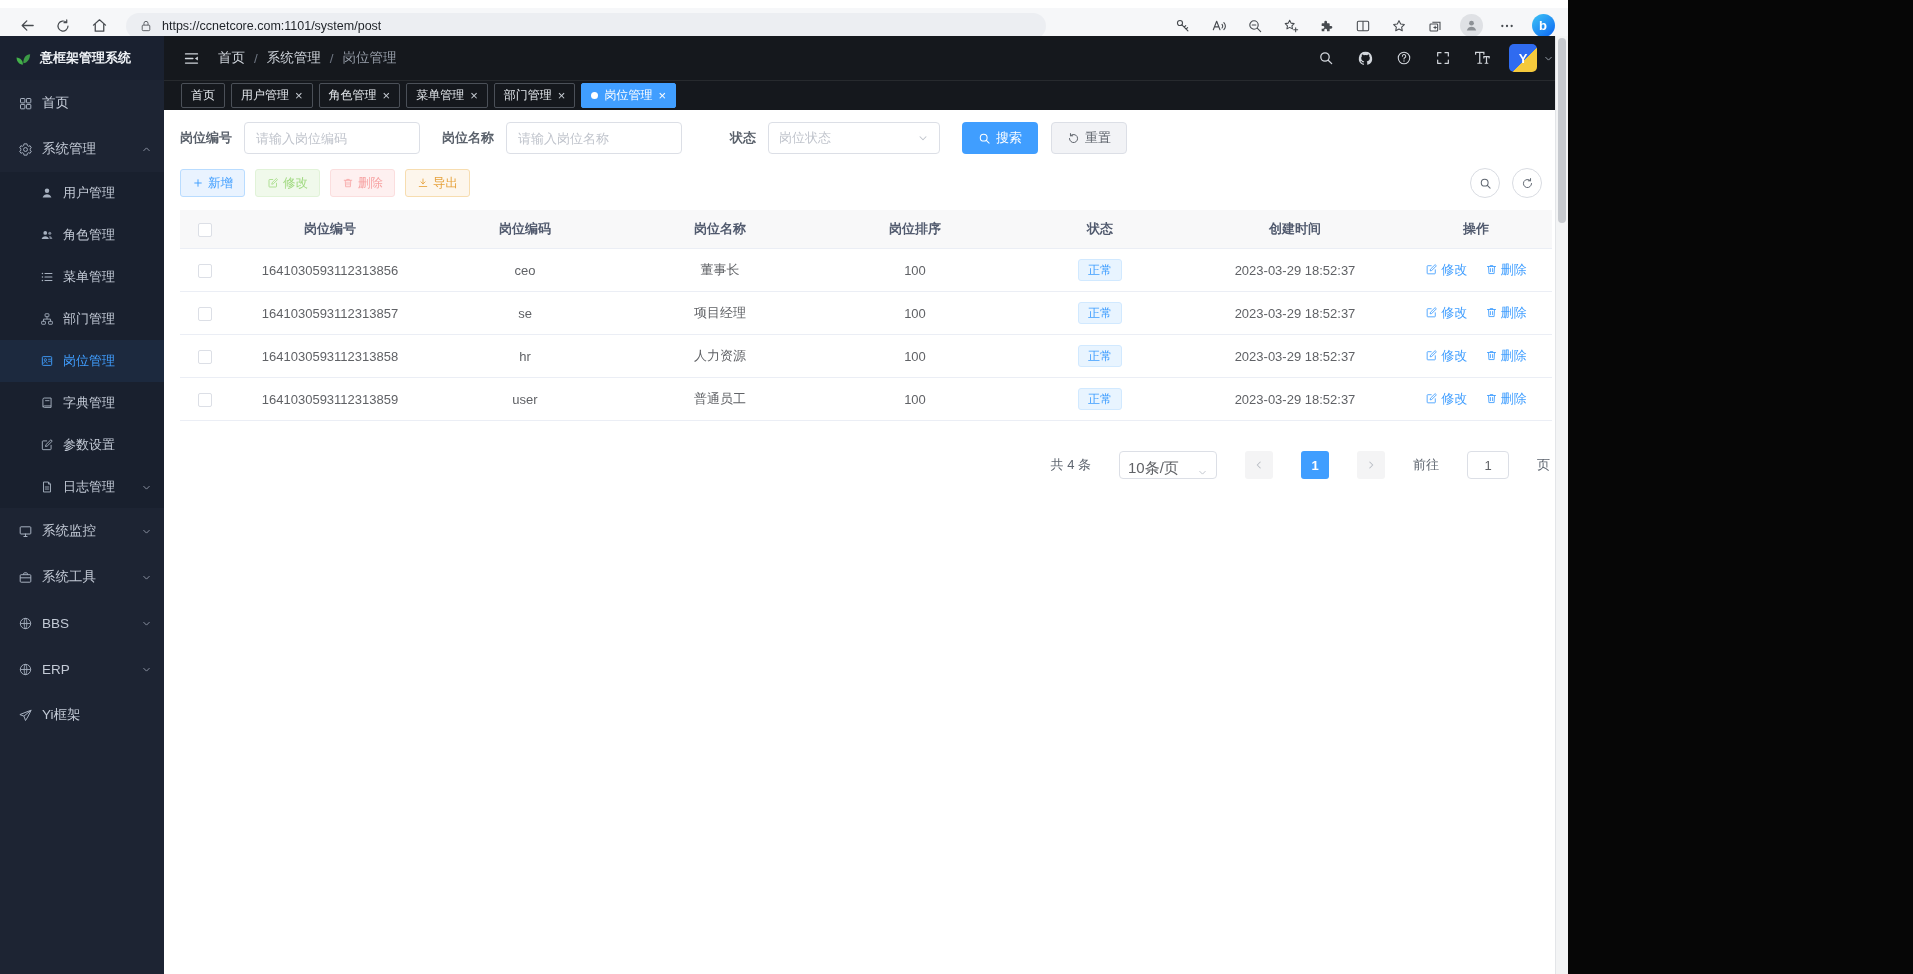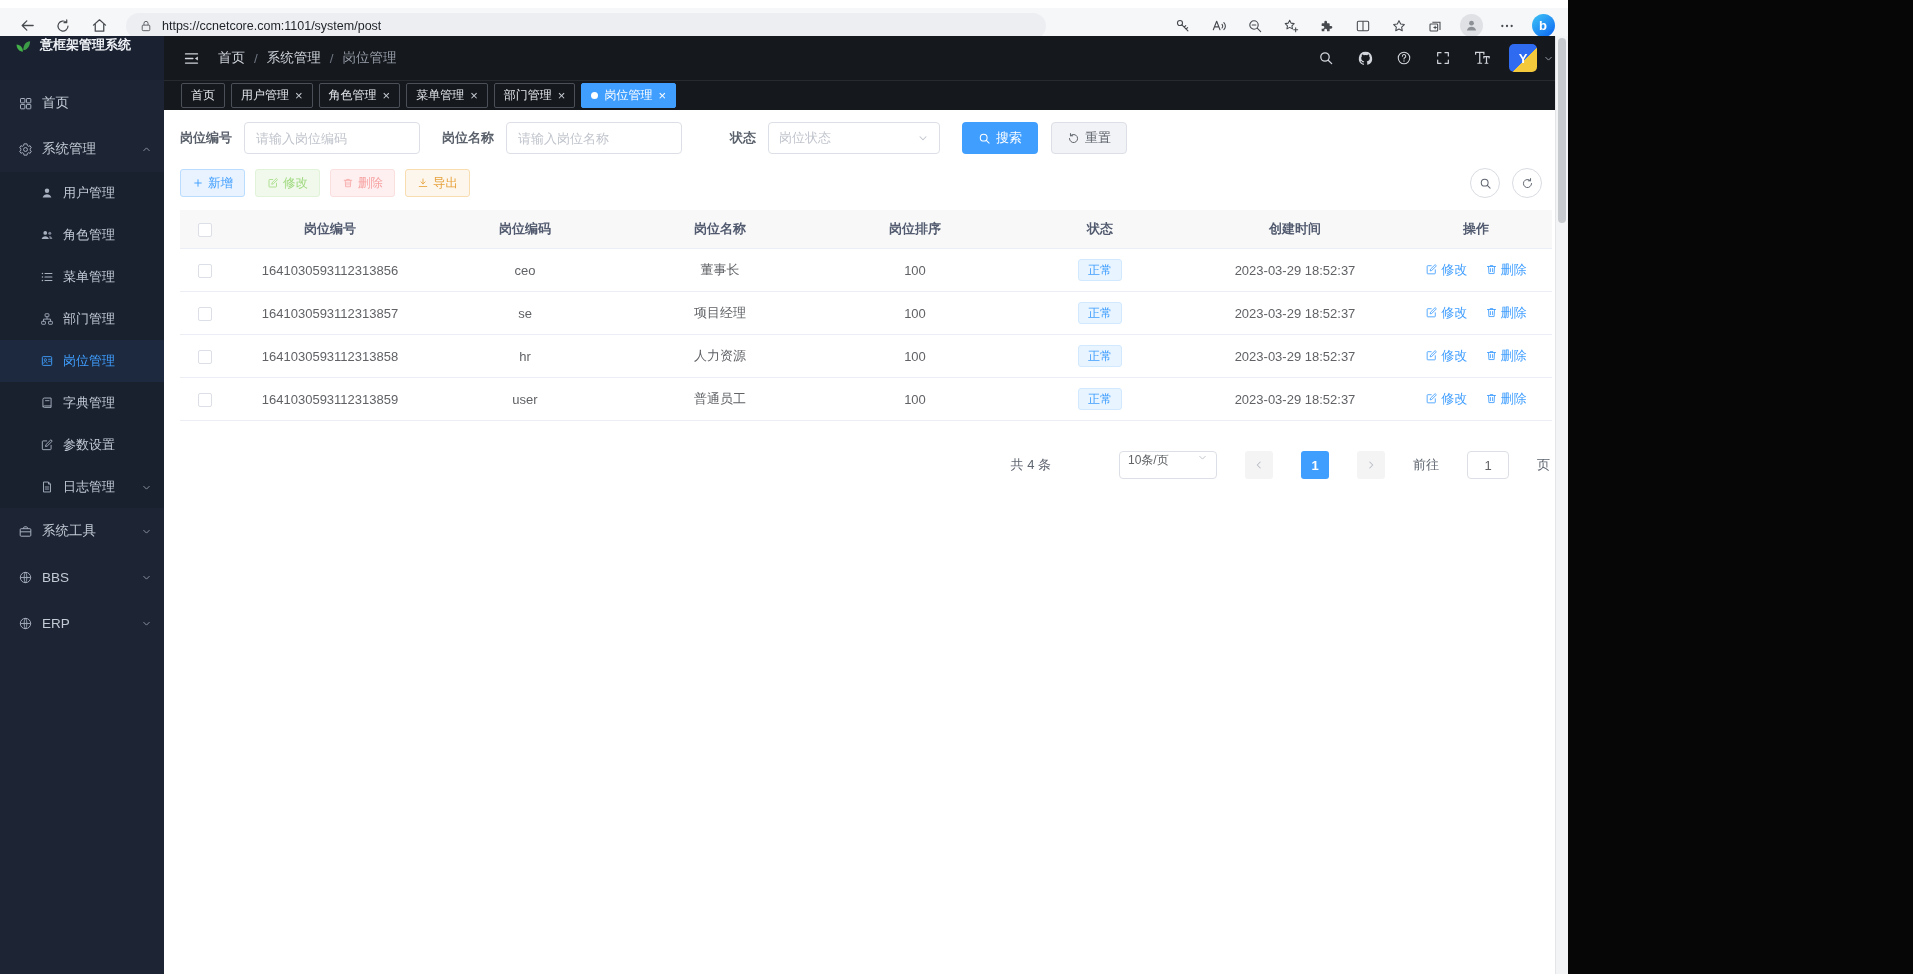--- a/index.html
+++ b/index.html
@@ -23,21 +23,21 @@
   .avatar-circle{width:23px;height:23px;border-radius:50%;background:#dfe1e5;color:#8d9196;display:flex;align-items:center;justify-content:center;overflow:hidden;}
   .bing{width:23px;height:23px;border-radius:50%;background:linear-gradient(140deg,#3ec5f5,#0b64f4);display:flex;align-items:center;justify-content:center;color:#fff;font-weight:bold;font-size:13px;}
   .bing::before{content:"b";}
 
   
   .app{position:absolute;top:36px;left:0;width:1568px;bottom:0;display:flex;}
   .sidebar{width:164px;flex:0 0 auto;background:#1d2433;overflow:hidden;}
   .main{flex:1;min-width:0;display:flex;flex-direction:column;background:#fff;}
 
   
-  .logo{height:44px;display:flex;gap:8px;padding:0 14px;background:#1a2130;}
+  .logo{height:44px;display:flex;align-items:center;gap:8px;padding:0 14px;background:#1a2130;}
   .logo .leaf{color:#43b04a;}
   .logo-title{color:#eef1f5;font-size:13px;font-weight:bold;white-space:nowrap;}
   .m-item{display:flex;align-items:center;gap:9px;height:46px;padding:0 12px 0 18px;color:#c3cad6;font-size:13.5px;cursor:pointer;white-space:nowrap;}
   .m-item .mic{color:#a7b1c0;flex:0 0 auto;}
   .m-item .arrow{margin-left:auto;color:#8b93a2;flex:0 0 auto;}
   .submenu{background:#19202e;}
   .submenu .m-item{height:42px;padding-left:40px;font-size:13px;}
   .m-item.active{color:#409eff;background:rgba(64,158,255,.08);}
   .m-item.active .mic{color:#409eff;}
 
@@ -89,21 +89,21 @@
   .circle-btn{width:30px;height:30px;border-radius:50%;border:1px solid #d9dce2;background:#fff;color:#5f6670;display:flex;align-items:center;justify-content:center;}
 
   table.grid{width:100%;border-collapse:collapse;margin-top:12px;table-layout:fixed;}
   .grid th{background:#f8f8f9;height:36px;font-size:13px;color:#515a6e;font-weight:bold;text-align:center;border-bottom:1px solid #ebeef5;}
   .grid td{height:40px;text-align:center;font-size:13px;color:#606266;border-bottom:1px solid #ebeef5;overflow:hidden;white-space:nowrap;}
   .cb{display:inline-block;width:14px;height:14px;box-sizing:border-box;border:1px solid #dcdfe6;border-radius:2px;background:#fff;vertical-align:middle;cursor:pointer;}
   .tag-status{display:inline-block;height:22px;line-height:20px;box-sizing:border-box;padding:0 9px;background:#e8f4ff;border:1px solid #d1e9ff;color:#409eff;border-radius:3px;font-size:12px;}
   .ops a{color:#409eff;font-size:13px;display:inline-flex;align-items:center;gap:3px;margin:0 7px;text-decoration:none;cursor:pointer;}
 
   .pagination{margin-top:30px;display:flex;justify-content:flex-end;align-items:center;gap:28px;font-size:13px;color:#5f6670;padding-right:2px;}
-  .pg-size{width:98px;height:28px;box-sizing:border-box;border:1px solid #dcdfe6;border-radius:4px;display:flex;align-items:flex-start;justify-content:space-between;padding:0 8px;font-size:12px;color:#606266;cursor:pointer;margin-left:40px;}
+  .pg-size{width:98px;height:28px;box-sizing:border-box;border:1px solid #dcdfe6;border-radius:4px;display:flex;align-items:flex-end;justify-content:space-between;padding:0 8px;font-size:15px;color:#606266;cursor:pointer;}
   .pg-size .caret{color:#c0c4cc;}
   .pg-btn{min-width:28px;height:28px;background:#f4f4f5;border-radius:3px;color:#b9bdc4;display:flex;align-items:center;justify-content:center;font-size:13px;}
   .pg-btn.current{background:#409eff;color:#fff;font-weight:bold;}
   .pg-input{width:42px;height:28px;box-sizing:border-box;border:1px solid #dcdfe6;border-radius:4px;text-align:center;font-size:13px;color:#606266;outline:none;}
 
   
   .scrollbar{position:absolute;top:36px;right:0;bottom:0;width:12px;background:#f3f4f5;border-left:1px solid #e3e5e8;}
   .scrollbar .thumb{position:absolute;top:2px;left:2px;right:2px;height:185px;background:#c7cacf;border-radius:6px;}
 </style>
 </head>
@@ -439,20 +439,29 @@
                   <use href="#s-doc"></use>
                 </svg>
               <span>日志管理</span>
               <svg class="ii i11 arrow">
                   <use href="#s-chev-down"></use>
                 </svg>
             </div>
           </div>
           <div class="m-item">
             <svg class="ii i15 mic">
+                <use href="#s-monitor"></use>
+              </svg>
+            <span>系统监控</span>
+            <svg class="ii i11 arrow">
+                <use href="#s-chev-down"></use>
+              </svg>
+          </div>
+          <div class="m-item">
+            <svg class="ii i15 mic">
                 <use href="#s-case"></use>
               </svg>
             <span>系统工具</span>
             <svg class="ii i11 arrow">
                 <use href="#s-chev-down"></use>
               </svg>
           </div>
           <div class="m-item">
             <svg class="ii i15 mic">
                 <use href="#s-globe"></use>
@@ -463,20 +472,26 @@
               </svg>
           </div>
           <div class="m-item">
             <svg class="ii i15 mic">
                 <use href="#s-globe"></use>
               </svg>
             <span>ERP</span>
             <svg class="ii i11 arrow">
                 <use href="#s-chev-down"></use>
               </svg>
+          </div>
+          <div class="m-item">
+            <svg class="ii i15 mic">
+                <use href="#s-send"></use>
+              </svg>
+            <span>Yi框架</span>
           </div>
         </nav>
       </aside>
 
       <div class="main">
 
         <header class="navbar">
           <button class="nv-toggle">
               <svg class="ii i17">
                 <use href="#s-hamburger"></use>

